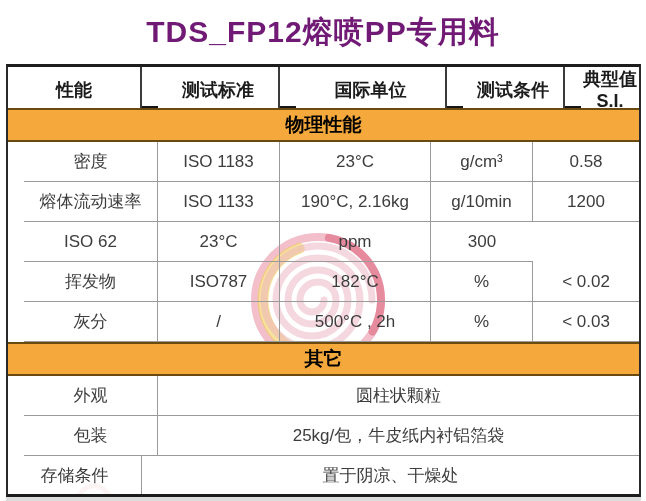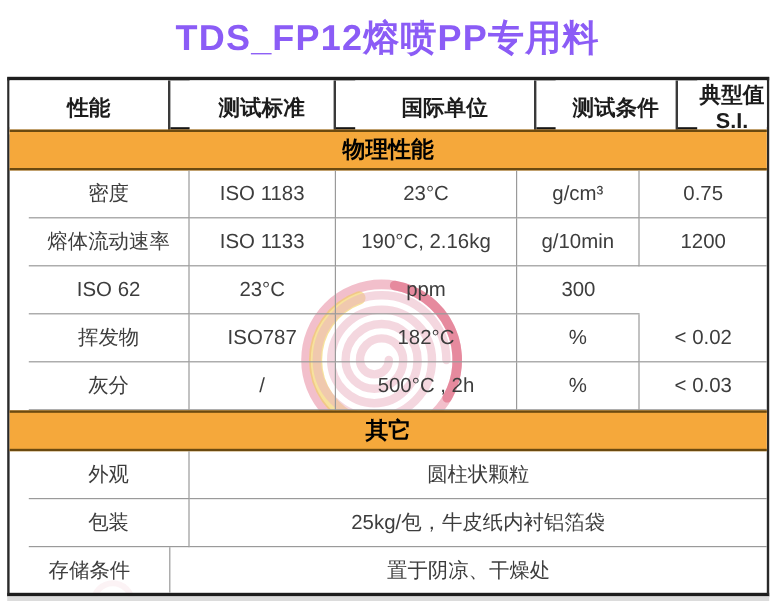--- a/index.html
+++ b/index.html
@@ -3,21 +3,21 @@
 <meta charset="utf-8">
 <style>
   * { margin:0; padding:0; box-sizing:border-box; }
   html,body { width:646px; height:501px; }
   body { font-family:"Liberation Sans","DejaVu Sans",sans-serif; background:#ffffff; }
   .page { position:relative; width:646px; height:501px; background:#ffffff; overflow:hidden; }
 
   .title {
     position:absolute; top:12px; left:0; width:100%;
     text-align:center; font-size:30px; font-weight:bold;
-    color:#8b5cf6; letter-spacing:1px; z-index:2;
+    color:#701a75; letter-spacing:1px; z-index:2;
   }
 
   
   .watermark { position:absolute; left:242px; top:224px; z-index:0; }
   .watermark-corner { position:absolute; left:72px; top:480px; z-index:0; }
 
   .tbl {
     position:absolute; left:6px; top:64px; width:635px; z-index:1;
     border-top:3px solid #1d1d1d; border-bottom:3px solid #1d1d1d;
     border-left:2px solid #2a2a2a; border-right:2px solid #2a2a2a;
@@ -87,21 +87,21 @@
 
     <div class="row full banner">
       <div class="cell">物理性能</div>
     </div>
 
     <div class="row r40">
       <div class="cell">密度</div>
       <div class="cell">ISO 1183</div>
       <div class="cell">23°C</div>
       <div class="cell">g/cm³</div>
-      <div class="cell">0.75</div>
+      <div class="cell">0.58</div>
     </div>
 
     <div class="row r40">
       <div class="cell">熔体流动速率</div>
       <div class="cell">ISO 1133</div>
       <div class="cell">190°C, 2.16kg</div>
       <div class="cell">g/10min</div>
       <div class="cell">1200</div>
     </div>
 

